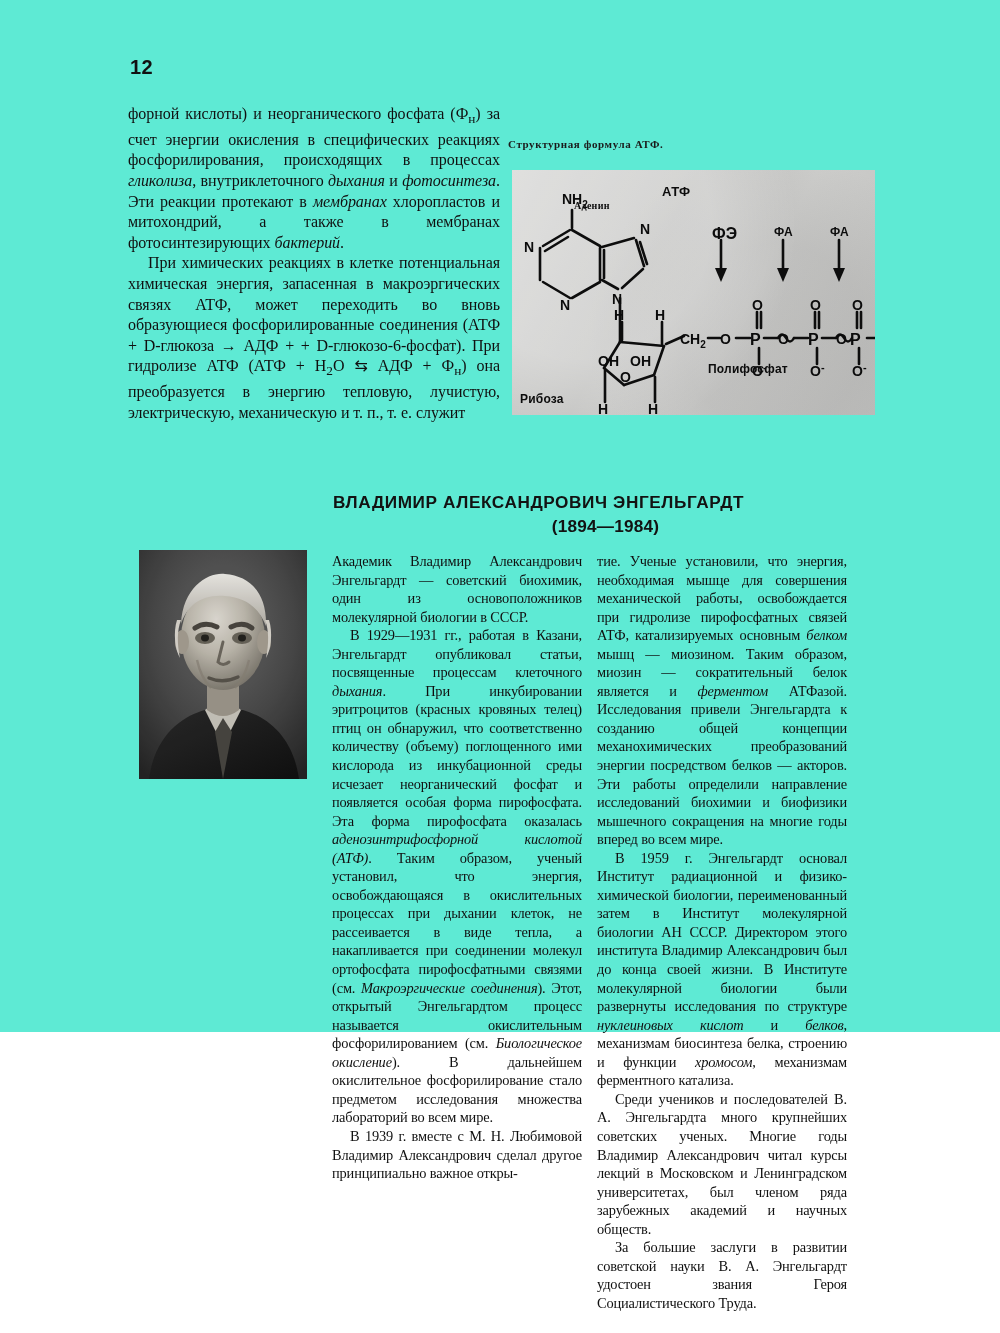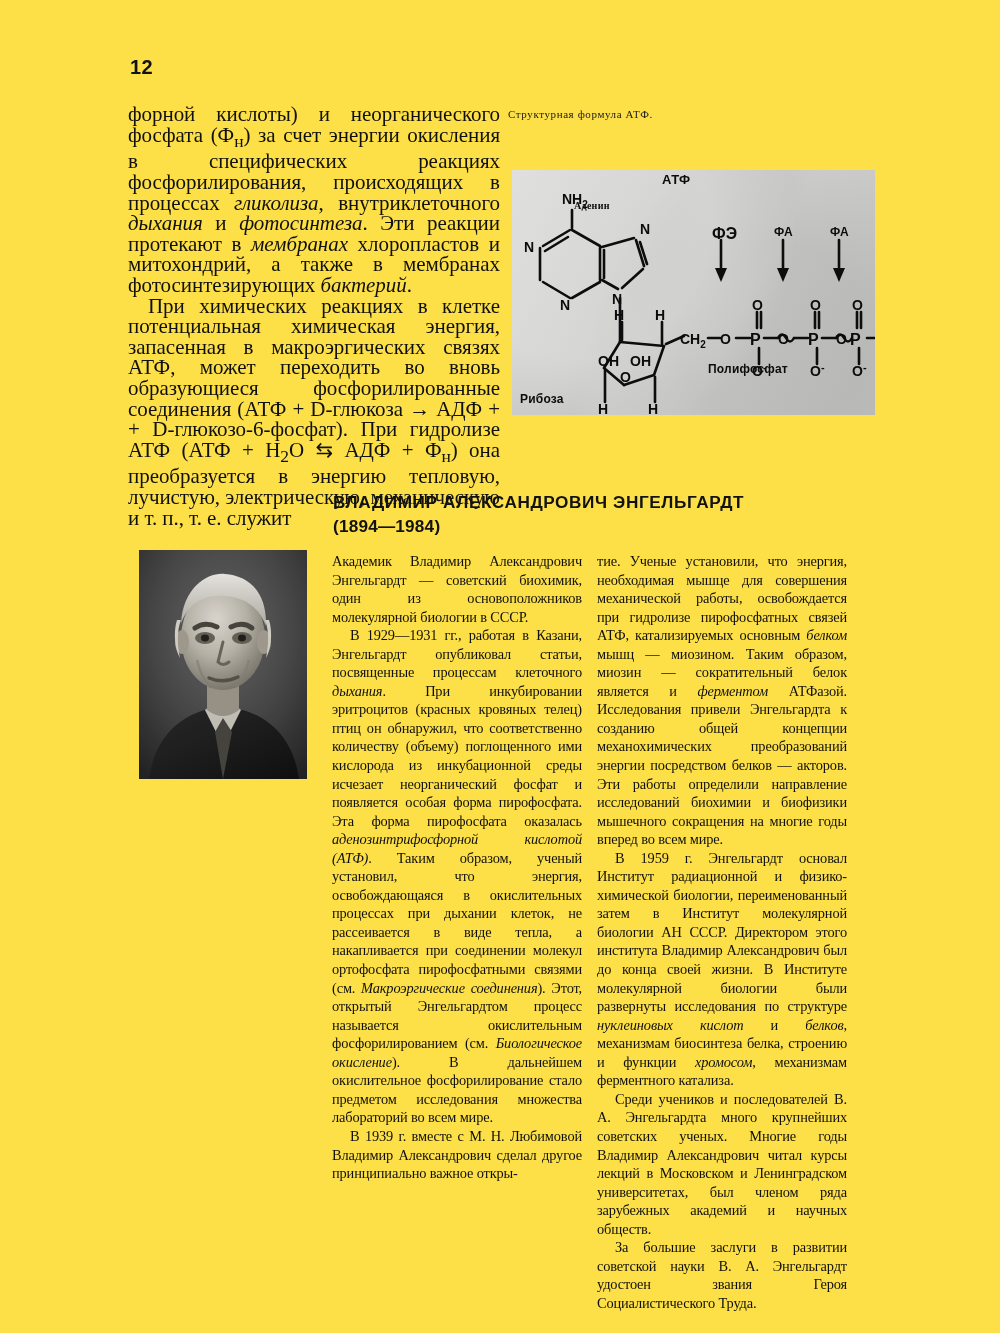--- a/index.html
+++ b/index.html
@@ -12,22 +12,22 @@
     background: #ffffff;
     font-family: "Liberation Serif", serif;
     color: #111111;
     position: relative;
     overflow: hidden;
   }
   .page {
     position: absolute;
     left: 0; top: 0;
     width: 1000px;
-    height: 1333px;
-    background: #fde047;
+    height: 1032px;
+    background: #5eead4;
   }
   
   .running-head {
     position: absolute;
     left: 130px;
     top: 56px;
     width: 745px;
     height: 26px;
   }
   .folio {
@@ -52,40 +52,40 @@
     letter-spacing: -0.1px;
     color: #1a1a1a;
   }
 
   
   .col-topleft {
     position: absolute;
     left: 128px;
     top: 104px;
     width: 372px;
-    font-size: 21px;
+    font-size: 16px;
     line-height: 20.6px;
     text-align: justify;
     text-justify: inter-word;
     letter-spacing: -0.05px;
     color: #101010;
     font-family: Liberation Serif, serif;
   }
   .col-topleft p { margin: 0; }
   .col-topleft p + p { text-indent: 20px; }
   .it { font-style: italic; }
 
   
   .fig-caption {
     position: absolute;
     left: 508px;
-    top: 108px;
+    top: 138px;
     width: 370px;
     font-family: "Liberation Serif", serif;
-    font-weight: normal;
+    font-weight: bold;
     font-size: 11px;
     letter-spacing: 0.6px;
     color: #1b1b1b;
   }
   .fig-plate {
     position: absolute;
     left: 512px;
     top: 170px;
     width: 363px;
     height: 245px;
@@ -105,21 +105,21 @@
     position: absolute;
     left: 0; top: 0;
   }
   .plate-label {
     position: absolute;
     font-family: "Liberation Sans", sans-serif;
     font-weight: bold;
     color: #0c0c0c;
     white-space: nowrap;
   }
-  .lbl-atf   { left: 150px; top: 2px;   font-size: 13px; letter-spacing: 0.4px; }
+  .lbl-atf   { left: 150px; top: 14px;   font-size: 13px; letter-spacing: 0.4px; }
   .lbl-aden  { left: 62px;  top: 30px;  font-size: 10px; letter-spacing: 0.3px; font-family: Liberation Serif, serif; }
   .lbl-fe    { left: 200px; top: 55px;  font-size: 16px; }
   .lbl-fa1   { left: 262px; top: 55px;  font-size: 12px; }
   .lbl-fa2   { left: 318px; top: 55px;  font-size: 12px; }
   .lbl-poly  { left: 196px; top: 192px; font-size: 12px; letter-spacing: 0.2px; }
   .lbl-riboz { left: 8px;   top: 222px; font-size: 12px; letter-spacing: 0.2px; }
 
   
   .bio-title {
     position: absolute;
@@ -129,20 +129,21 @@
     font-family: "Liberation Sans", sans-serif;
     font-weight: bold;
     font-size: 17.2px;
     letter-spacing: 0.6px;
     line-height: 24px;
     color: #121212;
   }
   .bio-title .dates {
     display: block;
     letter-spacing: 0.2px;
+    text-align: center;
   }
 
   
   .portrait {
     position: absolute;
     left: 139px;
     top: 550px;
     width: 168px;
     height: 229px;
     overflow: hidden;

